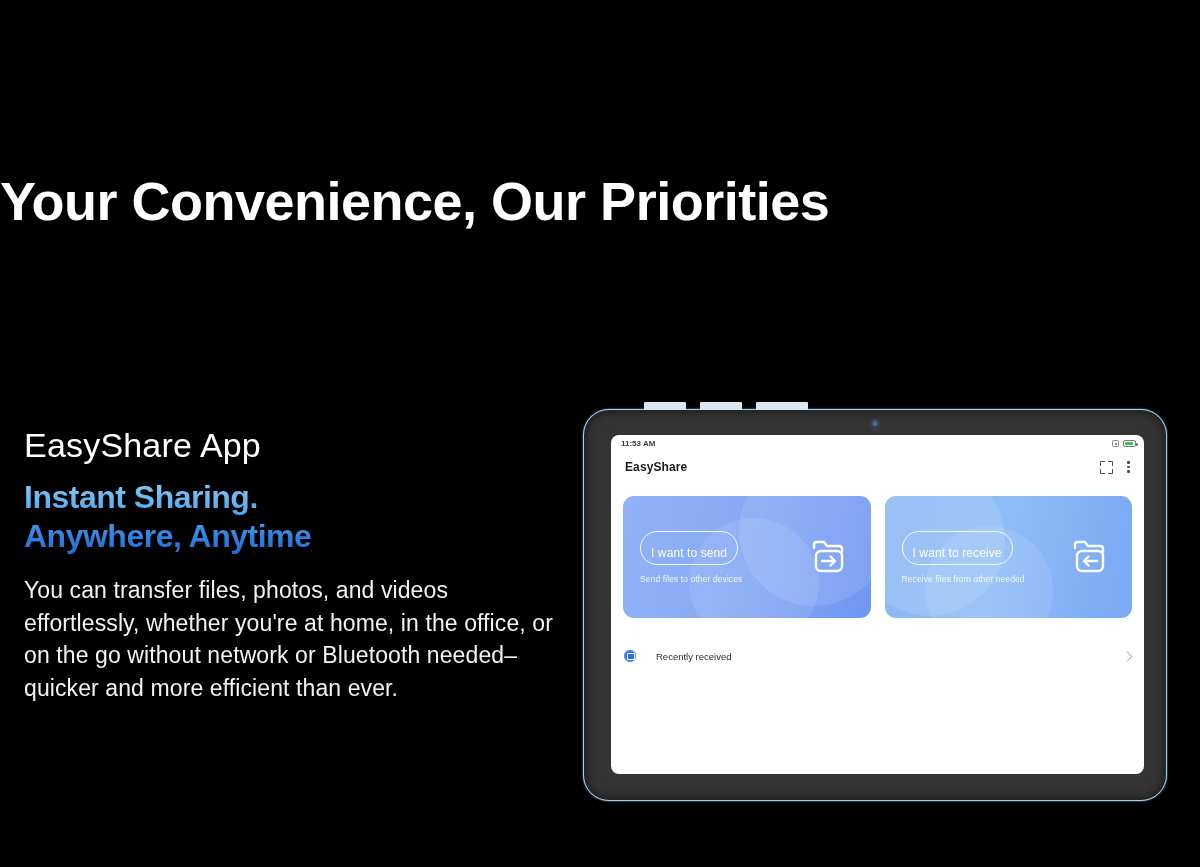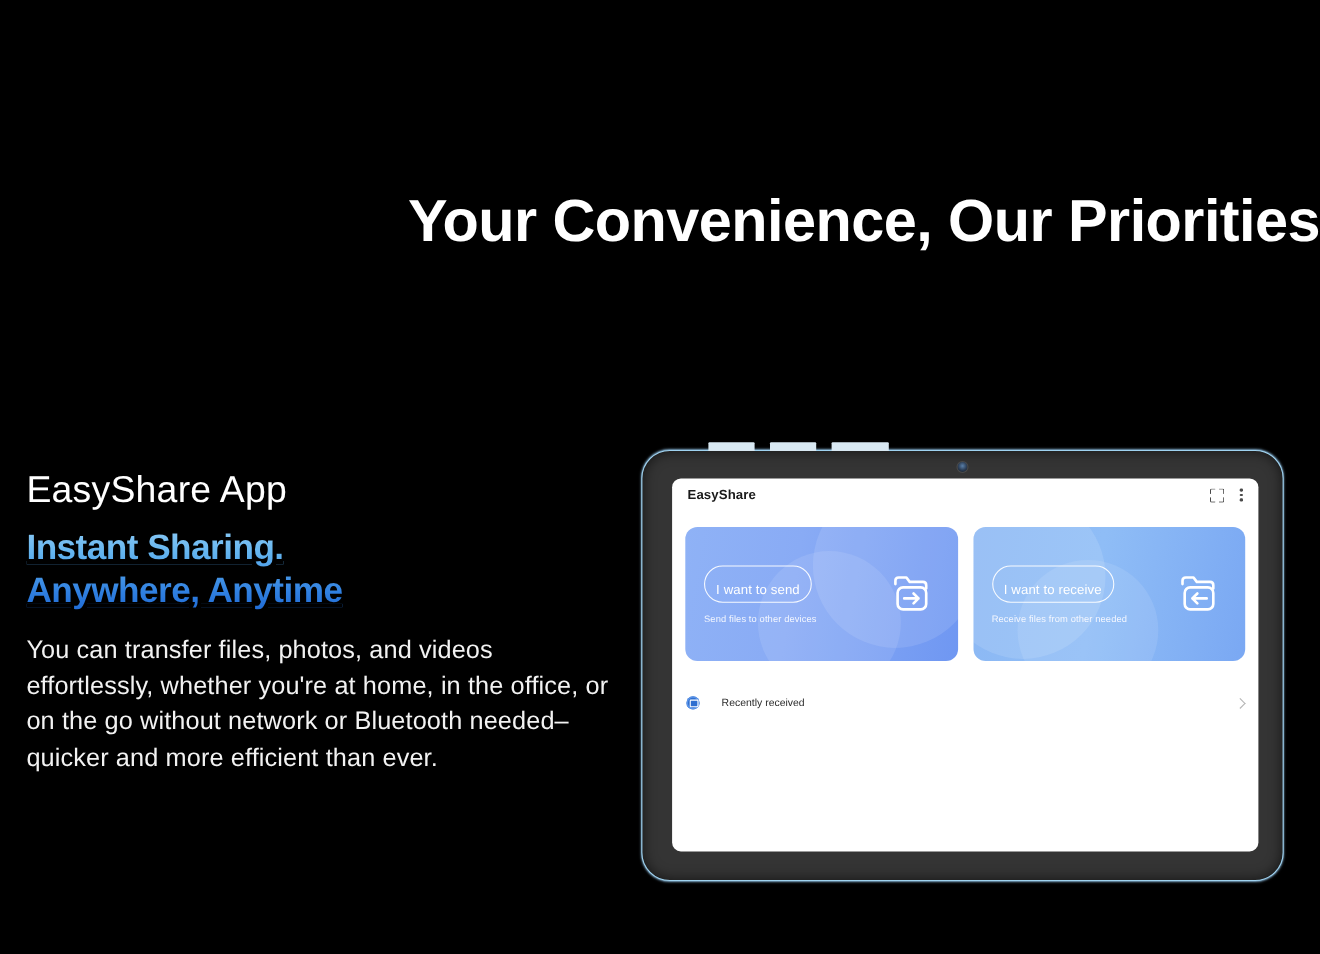--- a/index.html
+++ b/index.html
@@ -7,21 +7,21 @@
     width:1200px; height:867px;
     background:#000;
     font-family:"Liberation Sans", sans-serif;
     overflow:hidden;
   }
   .stage { position:relative; width:1200px; height:867px; background:#000; }
 
   
   .hero-title {
     position:absolute; top:172px; left:0; width:1200px;
-    text-align:right;
+    text-align:left;
     font-size:54px; font-weight:700; letter-spacing:-0.5px;
     color:#ffffff; line-height:1.1;
   }
 
   
   .copy { position:absolute; left:24px; top:425px; width:550px;text-decoration:underline; }
   .app-label {
     font-size:34px; font-weight:400; color:#ffffff;
     letter-spacing:0.2px; line-height:1.2; margin-bottom:12px;
   }
@@ -166,20 +166,27 @@
     <div class="top-buttons">
       <i class="tb1"></i>
       <i class="tb2"></i>
       <i class="tb3"></i>
     </div>
 
     <div class="camera"></div>
 
     <div class="screen">
 
+      <div class="statusbar">
+        <span>11:53 AM</span>
+        <span class="status-icons">
+          <span class="si-sq"></span>
+          <span class="si-batt"></span>
+        </span>
+      </div>
 
       <div class="appbar">
         <span class="app-title">EasyShare</span>
         <span class="appbar-actions">
           <span class="scan-icon">
             <i class="c1"></i>
               <i class="c2"></i>
               <i class="c3"></i>
               <i class="c4"></i>
           </span>

